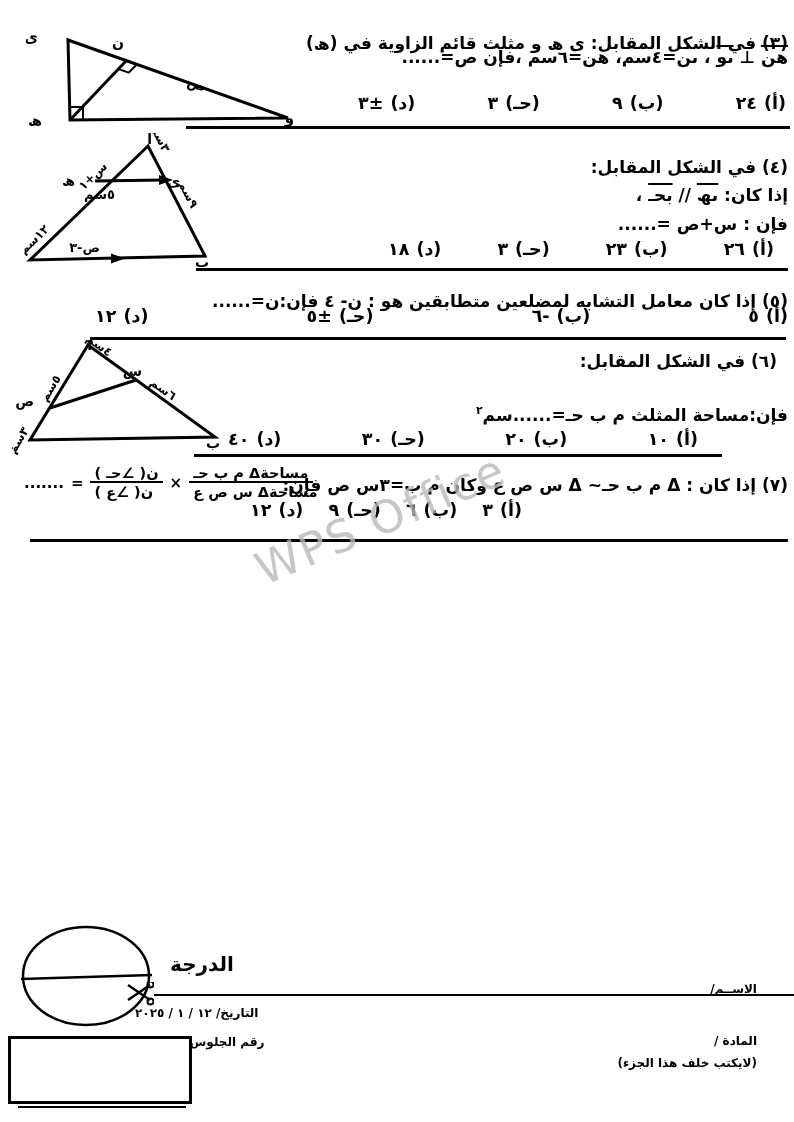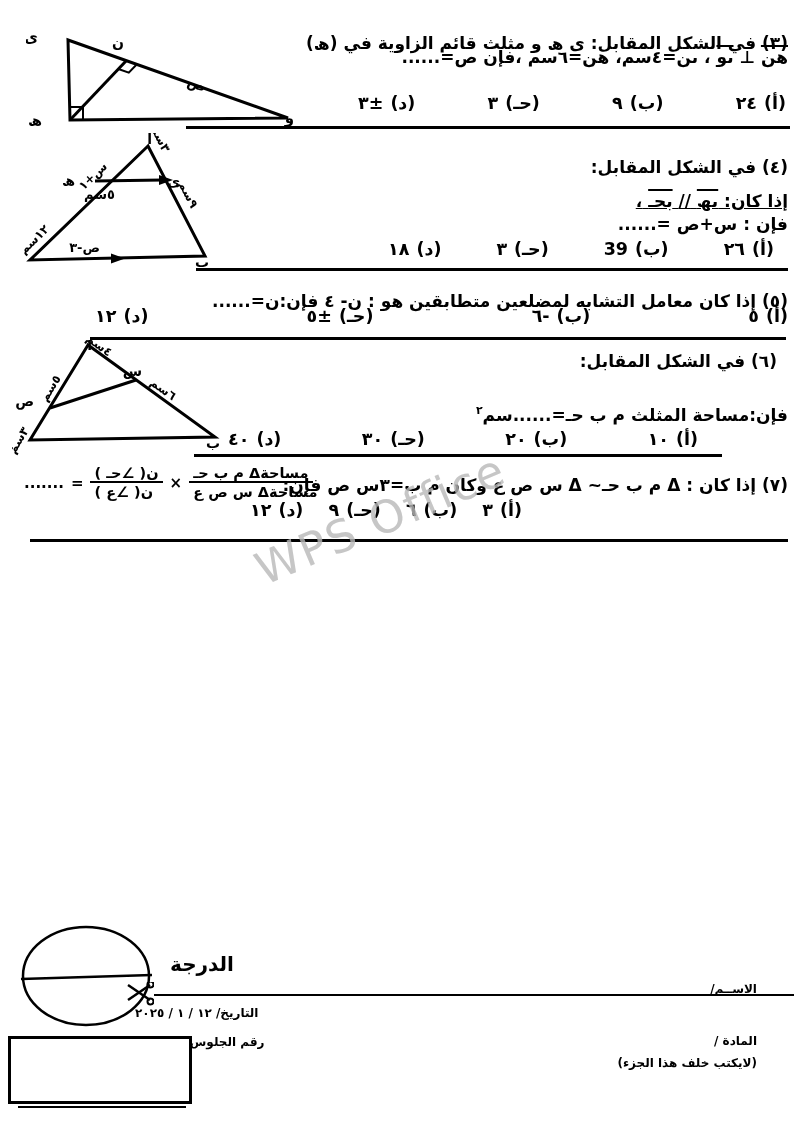--- a/index.html
+++ b/index.html
@@ -58,31 +58,31 @@
     <text x="12" y="22" font-size="15">ى</text>
     <text x="16" y="106" font-size="15">ھ</text>
     <text x="268" y="103" font-size="15">و</text>
     <text x="98" y="28" font-size="14">ن</text>
     <text x="178" y="72" font-size="14" transform="rotate(20,178,72)">ص</text>
   </svg>
 
   <div class="sep" style="top:126px;left:186px;right:4px;"></div>
 
   <div class="tr" style="top:158px;right:6px;">(٤) في الشكل المقابل:</div>
-  <div class="tr" style="top:192px;right:6px;text-decoration:underline;">
+  <div class="tr" style="top:186px;right:6px;">
     <span>إذا كان: </span>
     <span class="ov">ىھ</span>
     <span>//</span>
     <span class="ov">بحـ</span>
     <span> ،</span>
   </div>
   <div class="tr" style="top:215px;right:6px;">فإن : س+ص =......</div>
   <div class="opts" style="top:239px;left:388px;right:20px;">
     <span class="opt"><span class="lbl">(أ)</span><span>٢٦</span></span>
-    <span class="opt"><span class="lbl">(ب)</span><span>39</span></span>
+    <span class="opt"><span class="lbl">(ب)</span><span>٢٣</span></span>
     <span class="opt"><span class="lbl">(حـ)</span><span>٣</span></span>
     <span class="opt"><span class="lbl">(د)</span><span>١٨</span></span>
   </div>
 
   <svg class="abs" style="left:15px;top:133px;" width="218" height="142" viewBox="0 0 218 142">
     <polygon points="133,13 15,127 190,123" fill="none" stroke="#000" stroke-width="3"></polygon>
     <line x1="80" y1="48" x2="148" y2="47" stroke="#000" stroke-width="3"></line>
     <polygon points="158,47 144,42 144,52" fill="#000"></polygon>
     <polygon points="110,125.5 96,120.5 96,130.5" fill="#000"></polygon>
     <text x="137" y="11" font-size="14">أ</text>

